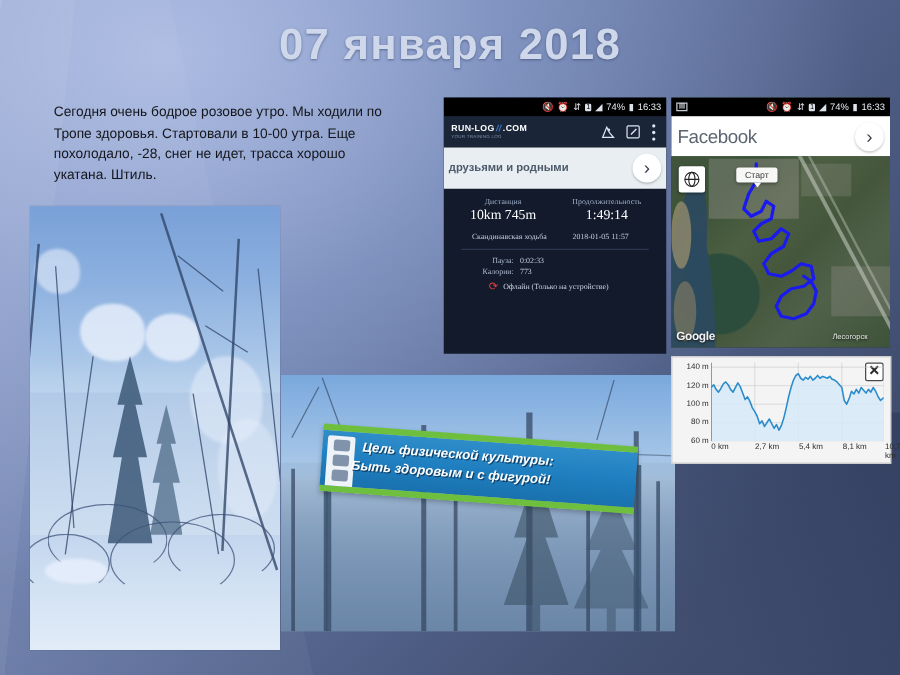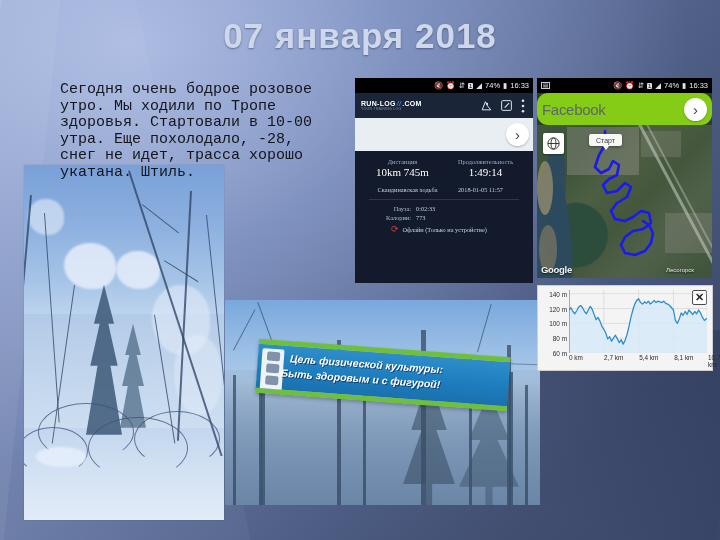--- a/index.html
+++ b/index.html
@@ -44,26 +44,25 @@
     font-weight: bold;
     letter-spacing: 1px;
     color: #cfd8ea;
     text-shadow: 0 1px 2px rgba(40,55,95,0.55);
     z-index: 6;
   }
 
   
   .bodytext {
     position: absolute;
-    left: 60px; top: 82px; width: 278px;
-    font-size: 15px;
+    left: 43px; top: 82px; width: 278px;
+    font-size: 11px;
     line-height: 16.5px;
     color: #14161c;
     z-index: 6;
-    font-family: Liberation Mono, monospace;
   }
 
   
   .photo-winter {
     position: absolute;
     left: 24px; top: 165px; width: 200px; height: 355px;
     z-index: 4;
     overflow: hidden;
     background: linear-gradient(178deg, #7fa3d8 0%, #8fb2e0 16%, #a8c3e6 33%, #b9cfe9 48%, #c9dbef 68%, #d6e3f3 86%, #dfe9f6 100%);
     box-shadow: 0 0 1px rgba(0,0,0,0.25);
@@ -168,22 +167,22 @@
 
   
   .phone-map {
     position: absolute;
     left: 537px; top: 78px; width: 175px; height: 200px;
     z-index: 7;
     overflow: hidden;
     background: #2c3f2c;
   }
   .fb-bar {
-    height: 32px; background: #84cc16; display:flex; align-items:center;
-    padding: 4px 5px; position:relative;border-radius:11px;
+    height: 32px; background: #ffffff; display:flex; align-items:center;
+    padding: 4px 5px; position:relative;
   }
   .fb-label { flex:1; font-size:15px; color:#5c6470; letter-spacing:-.3px; }
   .map-area { position:absolute; left:0; top:47px; right:0; bottom:0; overflow:hidden;
     background:
       radial-gradient(circle at 22% 72%, #2d4d3c 0 18%, rgba(0,0,0,0) 19%),
       linear-gradient(135deg, #41553d 0%, #3b5238 20%, #4d5f42 38%, #44573c 55%, #50614a 72%, #3e5339 100%);
   }
   .mp-river { position:absolute; background:#2d4a60; opacity:.92; }
   .mp-urban { position:absolute; background:#8f8d84; opacity:.45; }
   .mp-road  { position:absolute; background:#c8cfc6; opacity:.55; }
@@ -349,20 +348,21 @@
         <svg width="4" height="14" viewBox="0 0 4 16" fill="#dde5f1">
           <circle cx="2" cy="2" r="1.5"></circle>
             <circle cx="2" cy="8" r="1.5"></circle>
             <circle cx="2" cy="14" r="1.5"></circle>
         </svg>
       </div>
     </div>
 
     <div class="adbar">
       <div class="adtext">
+        <div>друзьями и родными</div>
       </div>
       <div class="ad-arrow">›</div>
     </div>
 
     <div class="stats">
       <div class="stat-row">
         <div class="stat-cell">
           <div class="stat-label">Дистанция</div>
           <div class="stat-value">10km 745m</div>
         </div>

